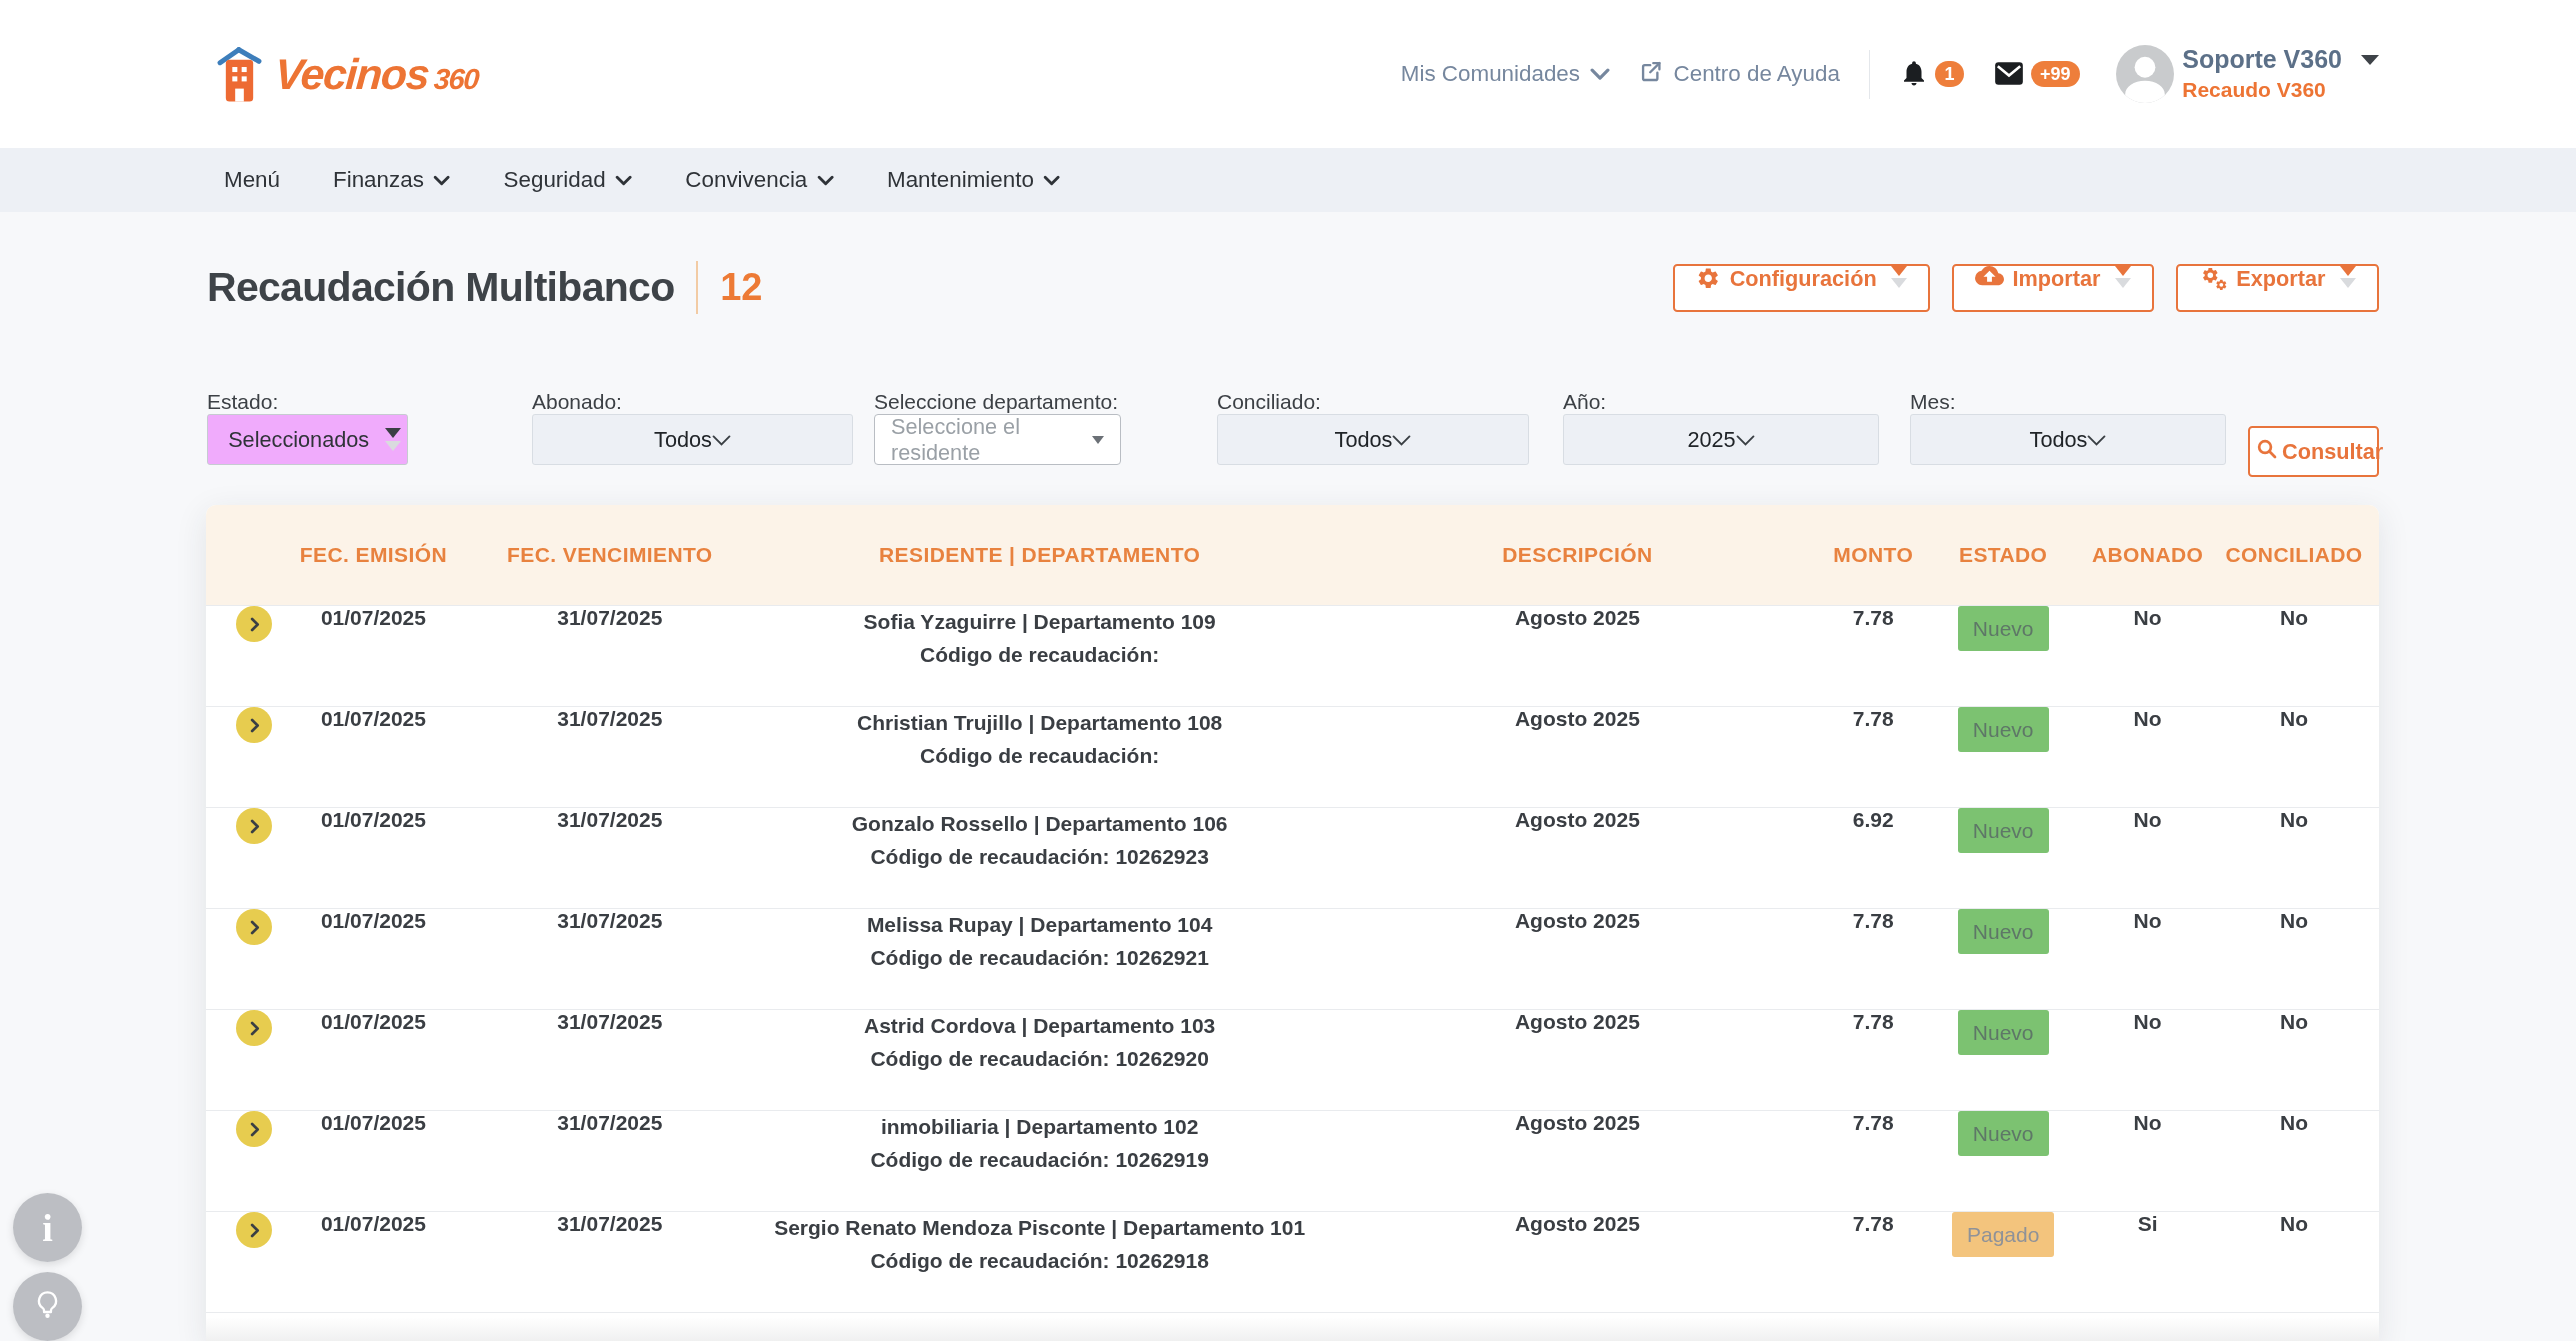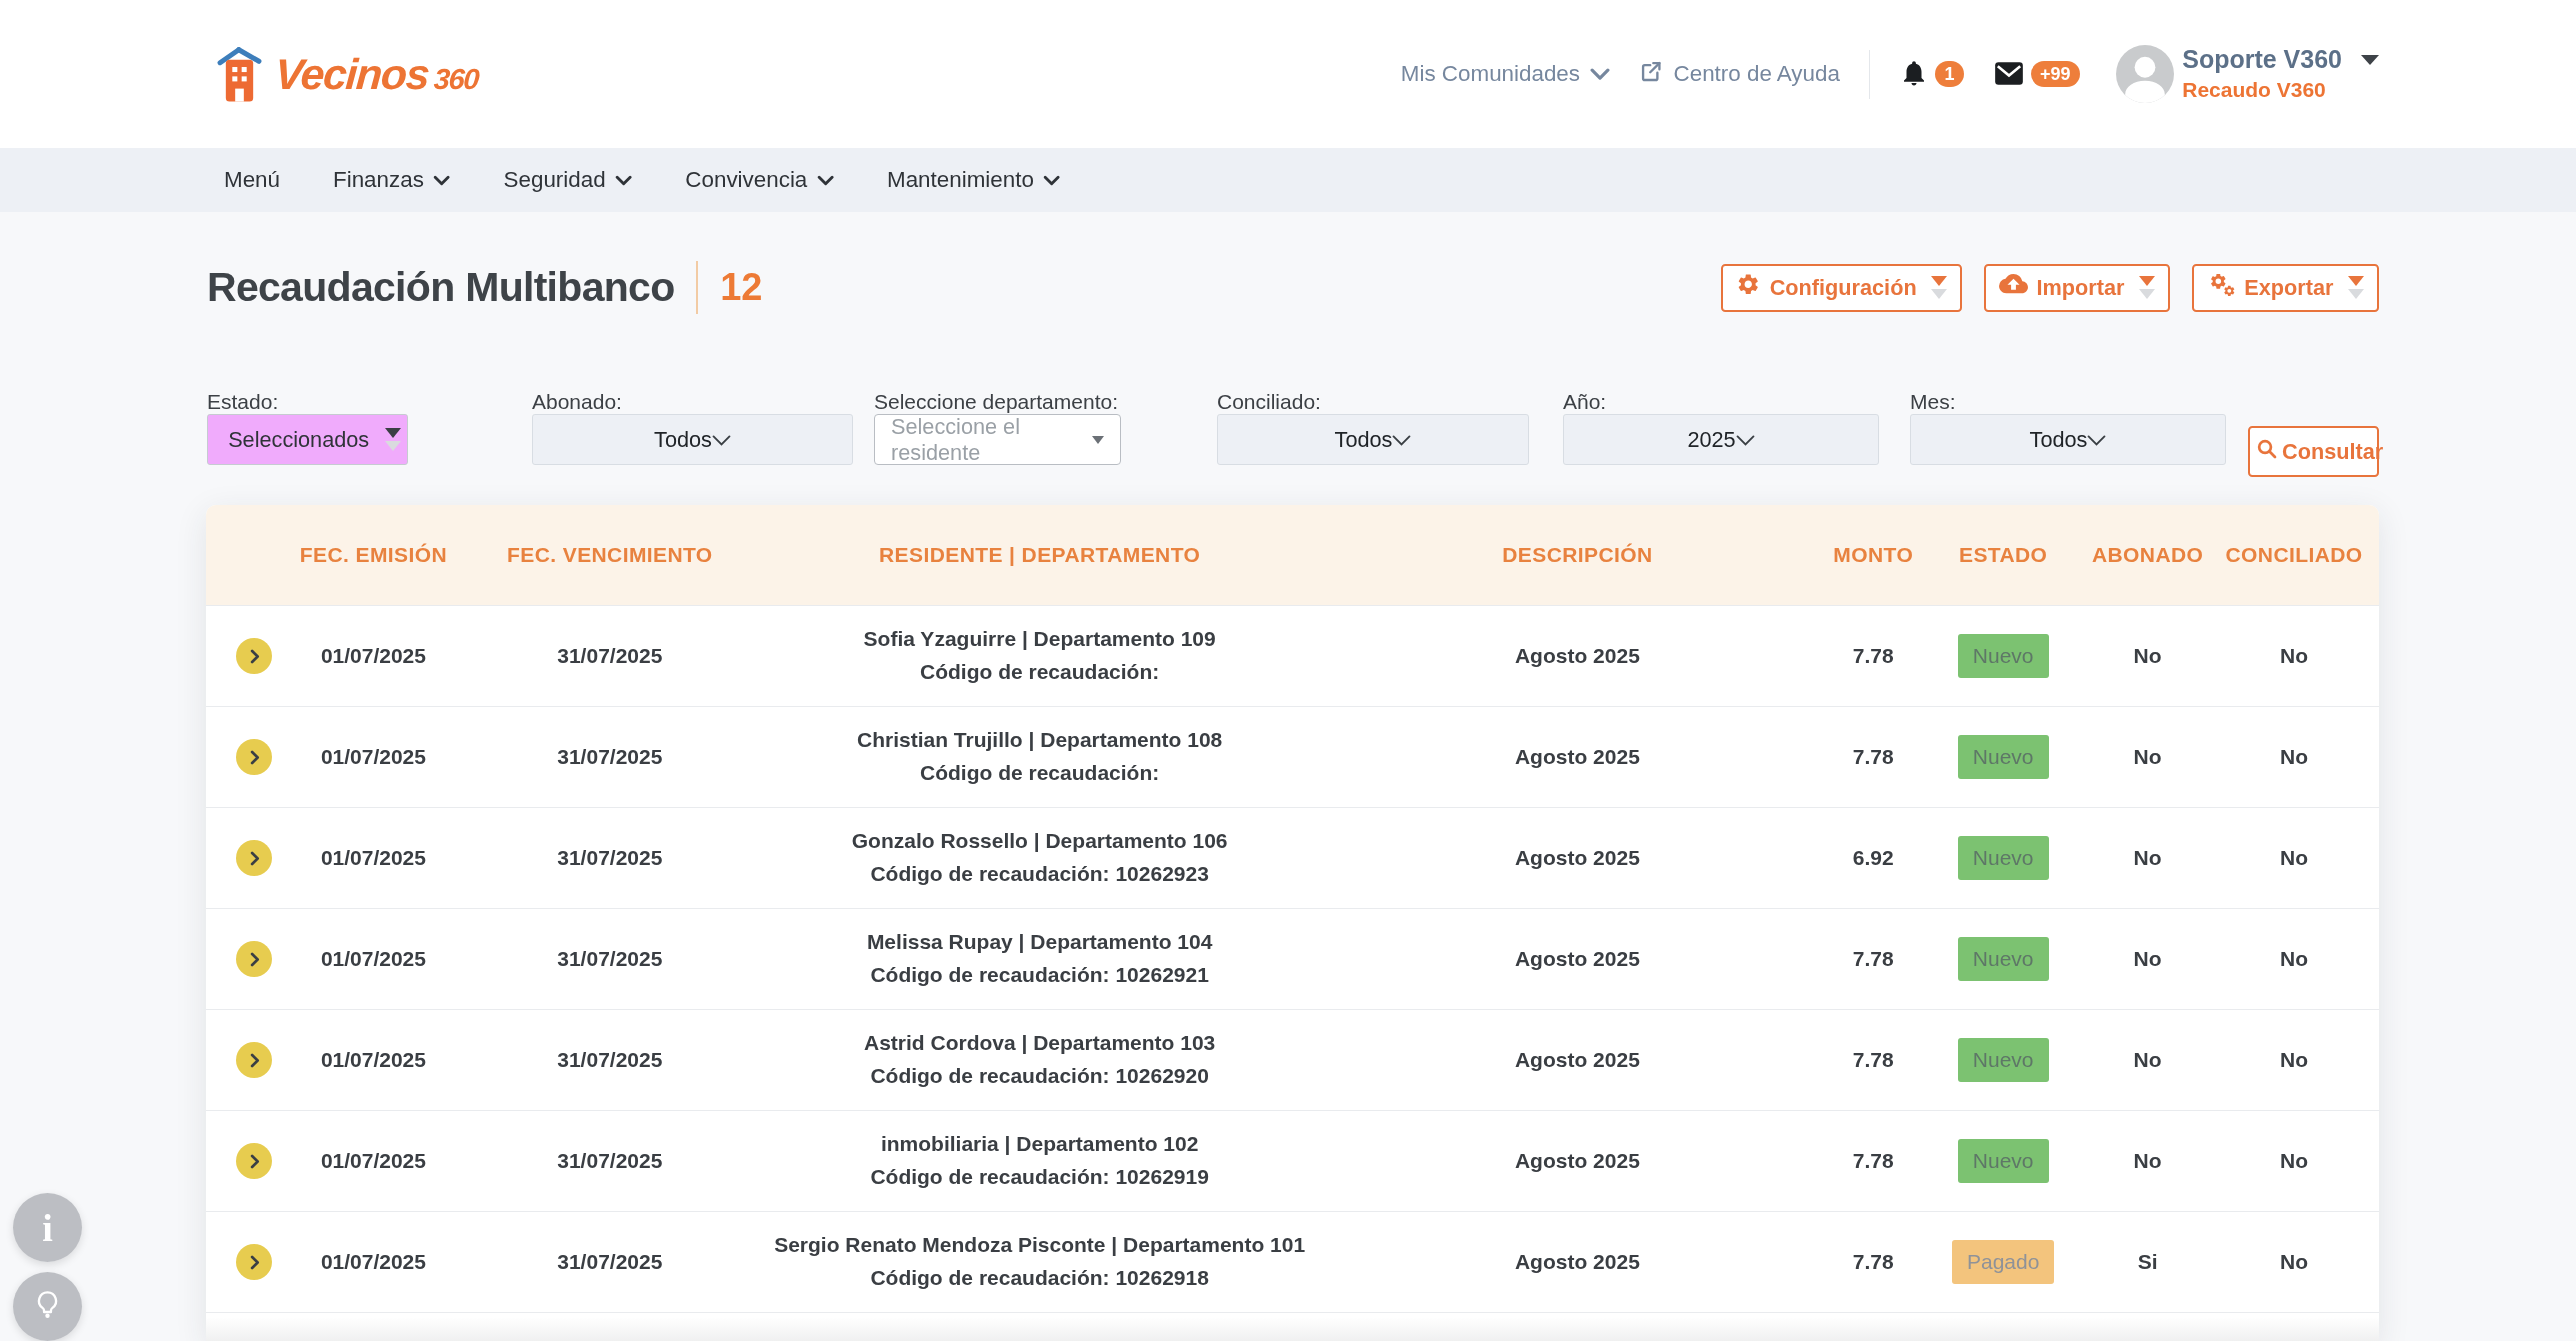--- a/index.html
+++ b/index.html
@@ -29,21 +29,21 @@
   .navbar{position:absolute;top:148px;left:0;width:100%;height:64px;background:#EDF0F5;
           display:flex;align-items:center;gap:53px;padding:0 224px;box-sizing:border-box}
   .nav-item{font-size:22.4px;color:#2F3338;display:flex;align-items:flex-end;gap:9.4px;cursor:pointer;white-space:nowrap}
 
   
   .titlebar{position:absolute;top:261px;left:207px;width:2172px;display:flex;align-items:center}
   .page-title{font-size:41px;font-weight:bold;color:#3E4348;letter-spacing:-0.7px}
   .count-sep{width:2.2px;height:53px;background:#F2CBA4;margin:0 21.7px}
   .page-count{font-size:38px;font-weight:bold;color:#ED7A35}
   .title-actions{margin-left:auto;display:flex;gap:21.7px}
-  .btn-outline{display:flex;align-items:center;gap:8.7px;height:48px;padding:0 13px;background:#fff;
+  .btn-outline{display:flex;align-items:flex-start;gap:8.7px;height:48px;padding:0 21px;background:#fff;
                border:2.2px solid #E8743C;border-radius:4.3px;color:#E8743C;font-size:21.7px;font-weight:bold;cursor:pointer}
   .caret2{display:inline-flex;flex-direction:column;align-items:center;margin-left:5.8px}
   .caret2 .t{width:0;height:0;border-left:8px solid transparent;border-right:8px solid transparent;border-top:10px solid currentColor}
   .caret2 .b{width:0;height:0;border-left:8px solid transparent;border-right:8px solid transparent;border-top:10px solid #D9DBDE;margin-top:2.2px}
 
   
   .filters{position:absolute;top:390px;left:0;right:0;height:97px}
   .fg{position:absolute}
   .fg-label{font-size:21px;color:#3C4045;white-space:nowrap}
   .control{height:51px;box-sizing:border-box;display:flex;align-items:center;font-size:21.7px;cursor:pointer}
@@ -61,21 +61,21 @@
   #fg-consultar{left:2248px;width:131px;top:36px}
   .btn-consultar{border:2.2px solid #E8743C;border-radius:4.3px;background:#fff;color:#E8743C;font-weight:bold;gap:4.3px;justify-content:flex-start;width:100%;font-size:21.7px}
 
   
   .card{position:absolute;top:505px;left:206px;width:2173px;height:836px;background:#fff;
         border-radius:10px 10px 0 0;box-shadow:0 8.7px 32px rgba(40,50,60,.10)}
   .card::after{content:"";position:absolute;left:0;right:0;bottom:0;height:24.5px;
         background:linear-gradient(rgba(255,255,255,0),rgba(60,65,70,.08))}
   .thead{display:flex;align-items:center;height:100px;background:#FCF3E8;border-radius:10px 10px 0 0;border-bottom:1.4px solid #E9EBEE}
   .hcell{font-size:21px;font-weight:bold;color:#E8823F;text-align:center;box-sizing:border-box;letter-spacing:0.4px}
-  .trow{display:flex;align-items:center;height:100px;border-bottom:1.4px solid #E9EBEE}
+  .trow{display:flex;height:100px;border-bottom:1.4px solid #E9EBEE}
   .cell{text-align:center;font-size:21px;font-weight:bold;color:#3A3E43;box-sizing:border-box}
   .c-exp{width:72px;display:flex;justify-content:center;padding-left:24.5px}
   .c-emision{width:191px}
   .c-venc{width:282px}
   .c-res{width:578px;line-height:1.55}
   .c-desc{width:498px}
   .c-monto{width:94px}
   .c-estado{width:166px}
   .c-abonado{width:123px}
   .c-conc{width:170px}

